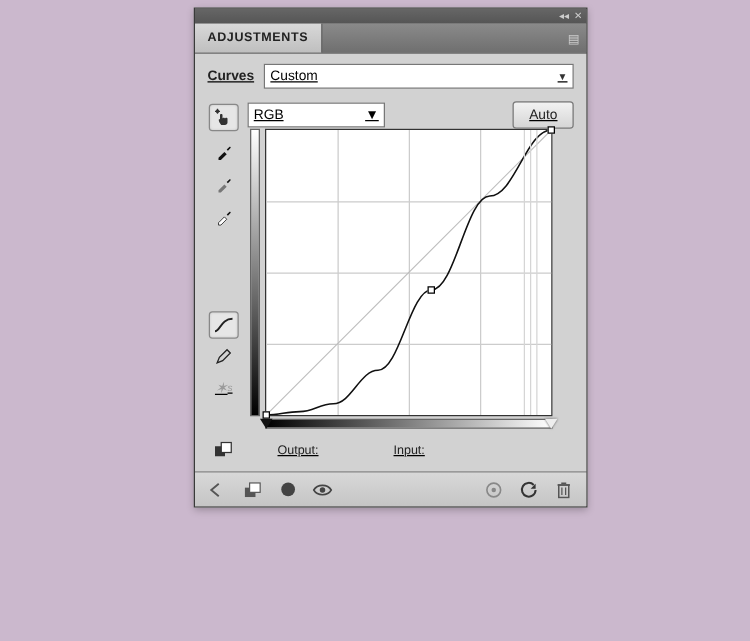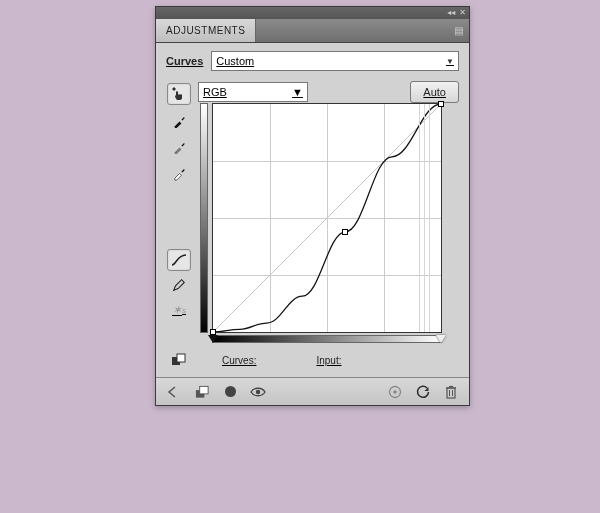--- a/index.html
+++ b/index.html
@@ -33,21 +33,21 @@
     display:flex;
     align-items:stretch;
     height:24px;
     background: linear-gradient(#8a8a8a,#6f6f6f);
     border-bottom:1px solid #444;
   }
   .tab {
     background: linear-gradient(#d8d8d8,#bfbfbf);
     border-right:1px solid #666;
     font-size:10px;
-    font-weight:normal;
+    font-weight:bold;
     color:#222;
     letter-spacing:.5px;
     padding:6px 10px 0 10px;
   }
   .tab-spacer { flex:1; }
   .tab-menu {
     width:20px;
     display:flex;
     align-items:center;
     justify-content:center;
@@ -252,21 +252,21 @@
 
     <div class="io-row">
       <span class="spacer26">
         <span class="tool-btn">
           <svg width="16" height="14" viewBox="0 0 16 14">
               <rect x="1" y="4" width="8" height="8" fill="#333"></rect>
               <rect x="6" y="1" width="8" height="8" fill="#fff" stroke="#333"></rect>
             </svg>
         </span>
       </span>
-      <span>Curves:</span>
+      <span>Output:</span>
       <span style="margin-left:30px;">Input:</span>
     </div>
 
   </div>
 
   <div class="footer">
     <span class="ficon">
       <svg width="14" height="12" viewBox="0 0 14 12">
           <path d="M8 1 L2 6 L8 11" fill="none" stroke="#555" stroke-width="1.5"></path>
         </svg>

